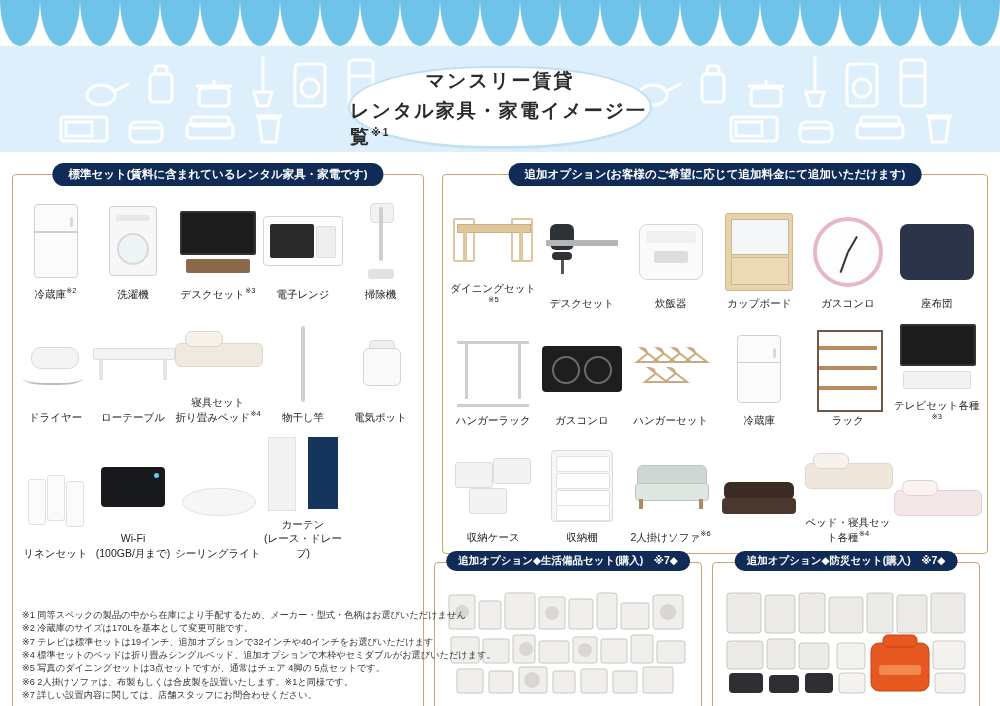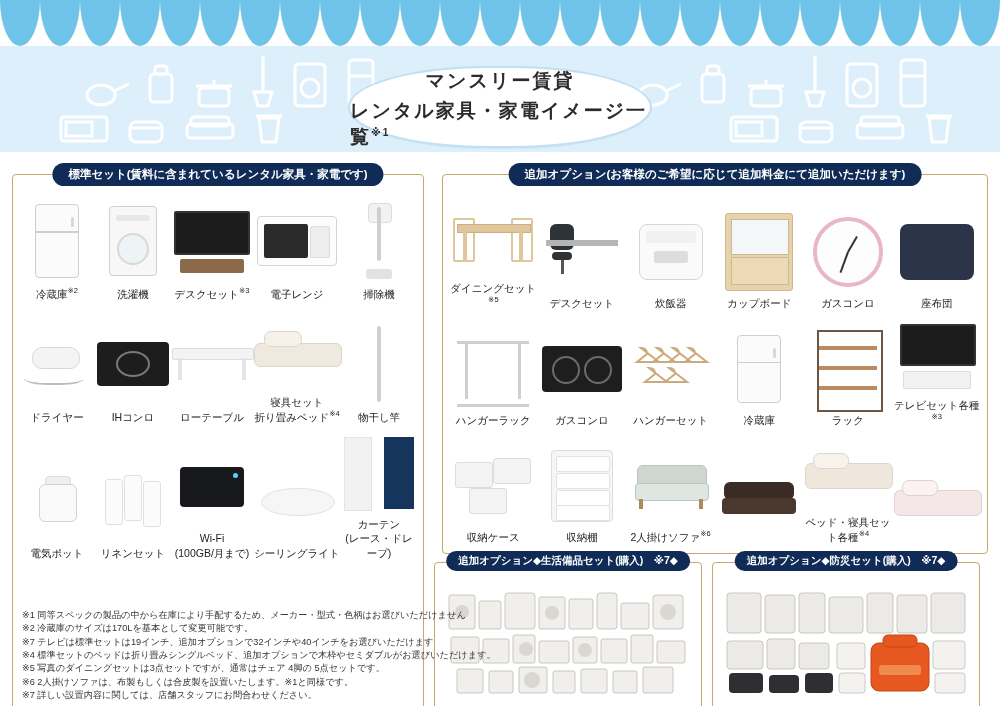--- a/index.html
+++ b/index.html
@@ -426,28 +426,20 @@
         <div class="cell">
           <div class="thumb">
               <div class="obj dryer">
                 <div class="body"></div>
                 <div class="cord"></div>
               </div>
             </div>
           <div class="caption"><span>ドライヤー</span><sup></sup></div>
         </div>
 
-        <div class="cell">
-          <div class="thumb">
-              <div class="obj ih">
-                <div class="ring"></div>
-              </div>
-            </div>
-          <div class="caption"><span>IHコンロ</span><sup></sup></div>
-        </div>
 
         <div class="cell">
           <div class="thumb">
               <div class="obj table">
                 <div class="top"></div>
                 <div class="lg" style="left:6px"></div>
                 <div class="lg" style="right:6px"></div>
               </div>
             </div>
           <div class="caption"><span>ローテーブル</span><sup></sup></div>

